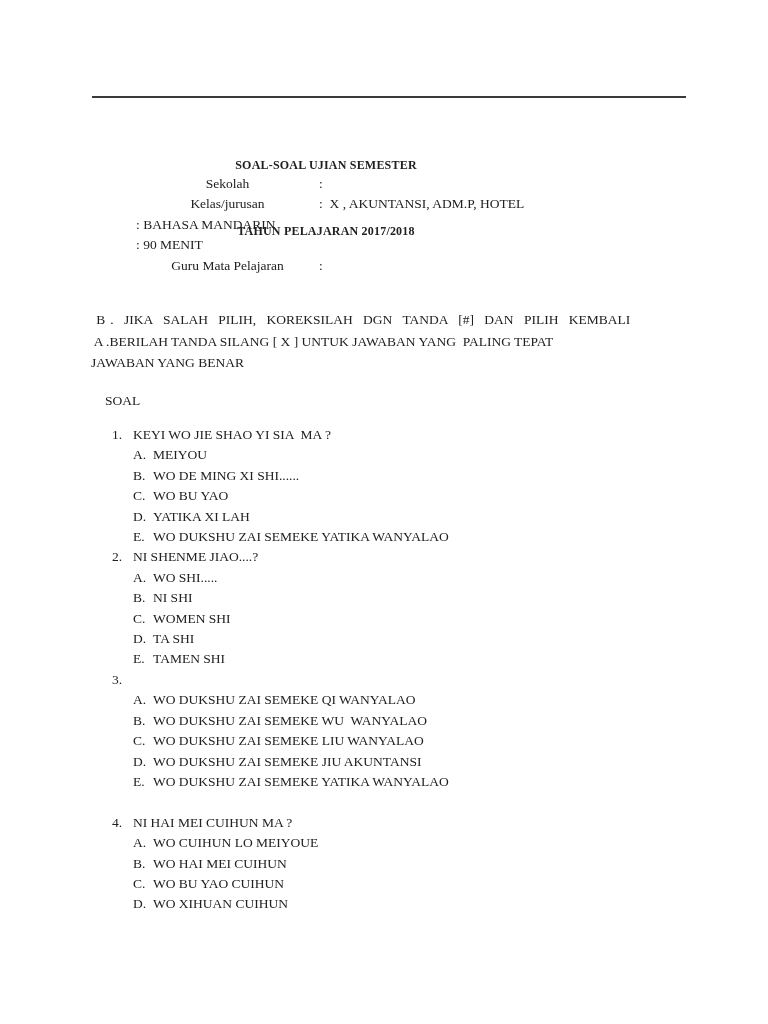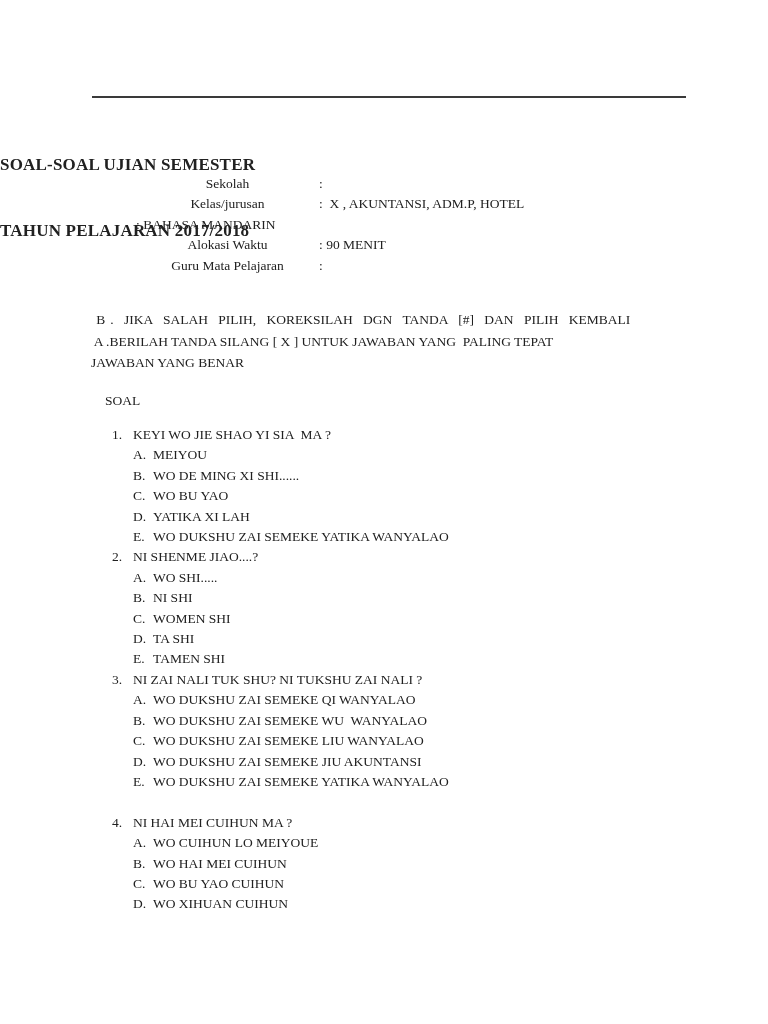--- a/index.html
+++ b/index.html
@@ -15,23 +15,23 @@
   .rule {
     position: absolute;
     left: 92px; top: 96px;
     width: 594px; height: 2px;
     background: var(--rule, #3a3a3a);
   }
   .title-block {
     position: absolute;
     left: 0; top: 110px;
     width: 652px;
-    text-align: left;
+    text-align: center;
     font-weight: bold;
-    font-size: 17px;
+    font-size: 12px;
     line-height: 22px;
     letter-spacing: 0.2px;
     white-space: pre;
   }
   .meta-block {
     position: absolute;
     left: 136px; top: 174px;
     font-size: 13.5px;
     line-height: 20.4px;
   }
@@ -85,21 +85,20 @@
         <span class="meta-value">:</span>
       </div>
       <div class="meta-row">
         <span class="meta-label">Kelas/jurusan</span>
         <span class="meta-value">:  X , AKUNTANSI, ADM.P, HOTEL</span>
       </div>
       <div class="meta-row">
         <span class="meta-value">: BAHASA MANDARIN</span>
       </div>
       <div class="meta-row">
-        <span class="meta-label">Alokasi Waktu</span>
         <span class="meta-value">: 90 MENIT</span>
       </div>
       <div class="meta-row">
         <span class="meta-label">Guru Mata Pelajaran</span>
         <span class="meta-value">:</span>
       </div>
     </div>
 
   <div class="instr-block">
     <div class="instr-line justified"> B .  JIKA  SALAH  PILIH,  KOREKSILAH  DGN  TANDA  [#]  DAN  PILIH  KEMBALI</div>
@@ -158,21 +157,20 @@
           <span class="opt-text">TA SHI</span>
         </div>
         <div class="opt-row">
           <span class="opt-letter">E.</span>
           <span class="opt-text">TAMEN SHI</span>
         </div>
       </div>
       <div class="question">
         <div class="q-row">
           <span class="q-num">3.</span>
-          <span class="q-text">NI ZAI NALI TUK SHU? NI TUKSHU ZAI NALI ?</span>
         </div>
         <div class="opt-row">
           <span class="opt-letter">A.</span>
           <span class="opt-text">WO DUKSHU ZAI SEMEKE QI WANYALAO</span>
         </div>
         <div class="opt-row">
           <span class="opt-letter">B.</span>
           <span class="opt-text">WO DUKSHU ZAI SEMEKE WU  WANYALAO</span>
         </div>
         <div class="opt-row">

